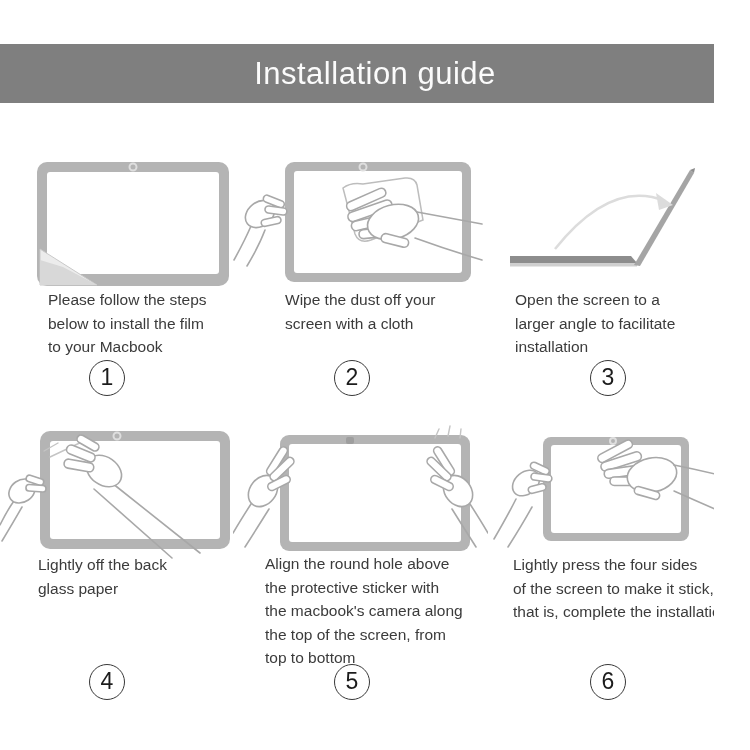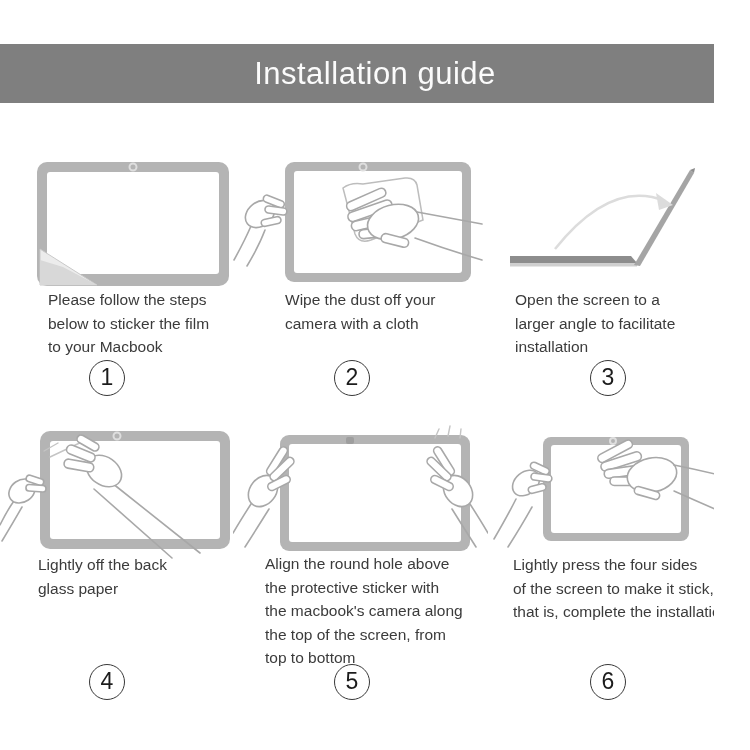--- a/index.html
+++ b/index.html
@@ -46,21 +46,21 @@
       <rect class="bezel" x="4" y="6" width="192" height="124" rx="10"></rect>
       <rect class="screen" x="14" y="16" width="172" height="102" rx="3"></rect>
       <circle class="cam" cx="100" cy="11" r="3.5"></circle>
     </g>
     <g>
       <polygon class="peel-a" points="7,93 7,129 64,129"></polygon>
       <polygon class="peel-b" points="7,129 64,129 30,111 7,104"></polygon>
     </g>
   </svg>
   <p class="caption" style="left:48px;top:288px">Please follow the steps
-below to sticker the film
+below to install the film
 to your Macbook</p>
   <span class="badge" style="left:89px;top:360px">1</span>
 
   <svg class="illu" style="left:233px;top:148px" width="250" height="145" viewBox="0 0 250 145" aria-label="hand-wiping-screen-with-cloth">
     <g>
       <rect class="bezel" x="52" y="14" width="186" height="120" rx="9"></rect>
       <rect class="screen" x="61" y="23" width="168" height="102" rx="3"></rect>
       <circle class="cam" cx="130" cy="19" r="3.5"></circle>
     </g>
     <g>
@@ -79,21 +79,21 @@
       <rect class="hand" x="114" y="58" width="46" height="9.5" rx="4.75" transform="rotate(-19 137 63)"></rect>
       <rect class="hand" x="118" y="69" width="46" height="9.5" rx="4.75" transform="rotate(-13 141 74)"></rect>
       <rect class="hand" x="126" y="80" width="40" height="9" rx="4.5" transform="rotate(-6 146 85)"></rect>
       <ellipse class="hand" cx="160" cy="74" rx="26" ry="17" transform="rotate(-15 160 74)"></ellipse>
       <rect class="hand" x="148" y="88" width="28" height="9" rx="4.5" transform="rotate(14 162 92)"></rect>
       <path class="stroke" d="M 184 64 Q 216 70 249 76"></path>
       <path class="stroke" d="M 182 90 Q 215 102 249 112"></path>
     </g>
   </svg>
   <p class="caption" style="left:285px;top:288px">Wipe the dust off your
-camera with a cloth</p>
+screen with a cloth</p>
   <span class="badge" style="left:334px;top:360px">2</span>
 
   <svg class="illu" style="left:493px;top:153px" width="252" height="135" viewBox="0 0 252 135" aria-label="laptop-opened-to-wide-angle-side-view">
     <g>
       <polygon class="base" points="17,103 138,103 144,110 17,110"></polygon>
       <rect class="base-edge" x="17" y="110" width="127" height="3.5"></rect>
       <polygon class="lid" points="141,112 197,17 201,20 147,113"></polygon>
       <polygon class="base" points="197,17 201,20 202,15"></polygon>
     </g>
     <g>

